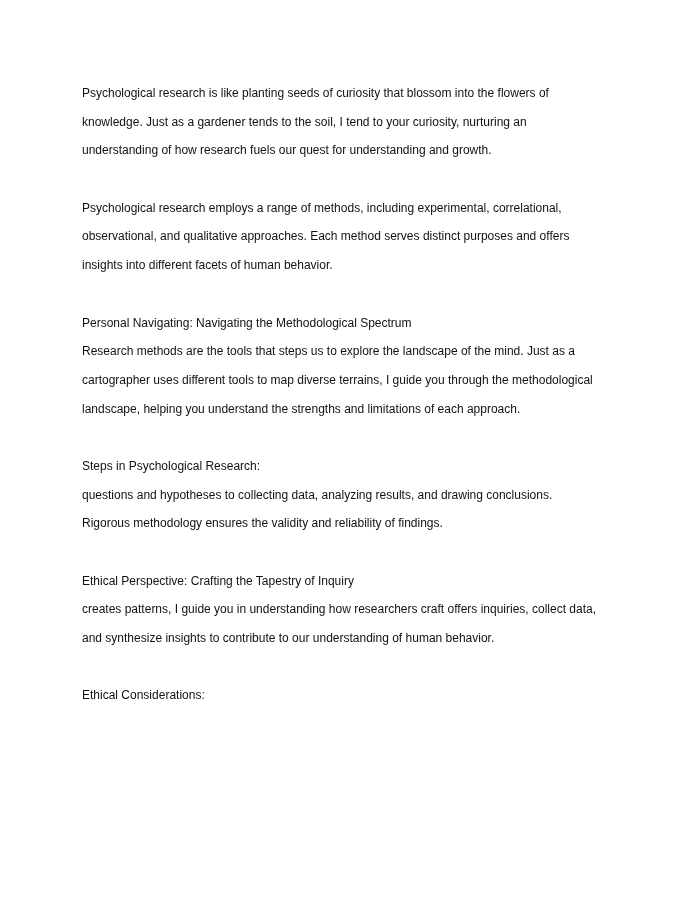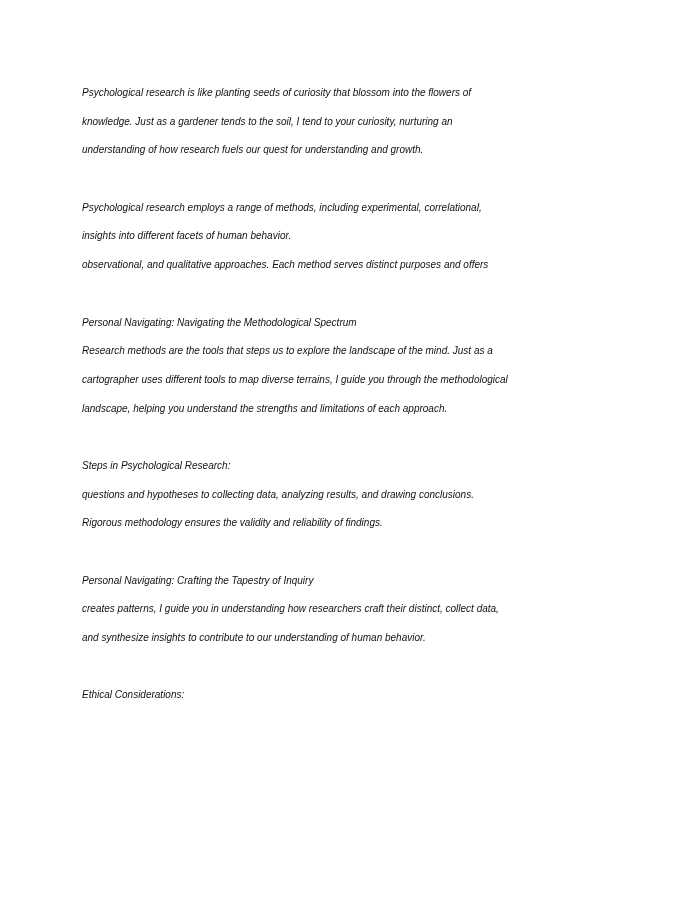--- a/index.html
+++ b/index.html
@@ -15,25 +15,24 @@
       font-family: "Liberation Sans", sans-serif;
       color: #111111;
     }
     .page {
       position: absolute;
       left: 82px;
       top: 79px;
       width: 560px;
     }
     .line {
-      font-size: 10px;
+      font-size: 12px;
       line-height: 28.7px;
       height: 28.7px;
       white-space: nowrap;
-      font-style: italic;
     }
     .blank {
       height: 28.7px;
     }
     .section {
       margin: 0;
     }
   </style>
 </head>
 <body>
@@ -42,43 +41,43 @@
 
   <div class="section">
     <div class="line">Psychological research is like planting seeds of curiosity that blossom into the flowers of</div>
     <div class="line">knowledge. Just as a gardener tends to the soil, I tend to your curiosity, nurturing an</div>
     <div class="line">understanding of how research fuels our quest for understanding and growth.</div>
   </div>
   <div class="blank"></div>
 
   <div class="section">
     <div class="line">Psychological research employs a range of methods, including experimental, correlational,</div>
+    <div class="line">observational, and qualitative approaches. Each method serves distinct purposes and offers</div>
     <div class="line">insights into different facets of human behavior.</div>
-    <div class="line">observational, and qualitative approaches. Each method serves distinct purposes and offers</div>
   </div>
   <div class="blank"></div>
 
   <div class="section">
     <div class="line">Personal Navigating: Navigating the Methodological Spectrum</div>
     <div class="line">Research methods are the tools that steps us to explore the landscape of the mind. Just as a</div>
     <div class="line">cartographer uses different tools to map diverse terrains, I guide you through the methodological</div>
     <div class="line">landscape, helping you understand the strengths and limitations of each approach.</div>
   </div>
   <div class="blank"></div>
 
   <div class="section">
     <div class="line">Steps in Psychological Research:</div>
     <div class="line">questions and hypotheses to collecting data, analyzing results, and drawing conclusions.</div>
     <div class="line">Rigorous methodology ensures the validity and reliability of findings.</div>
   </div>
   <div class="blank"></div>
 
   <div class="section">
-    <div class="line">Personal Navigating: Crafting the Tapestry of Inquiry</div>
-    <div class="line">creates patterns, I guide you in understanding how researchers craft their distinct, collect data,</div>
+    <div class="line">Ethical Perspective: Crafting the Tapestry of Inquiry</div>
+    <div class="line">creates patterns, I guide you in understanding how researchers craft offers inquiries, collect data,</div>
     <div class="line">and synthesize insights to contribute to our understanding of human behavior.</div>
   </div>
   <div class="blank"></div>
 
   <div class="section">
     <div class="line">Ethical Considerations:</div>
   </div>
 
 </div>
 

